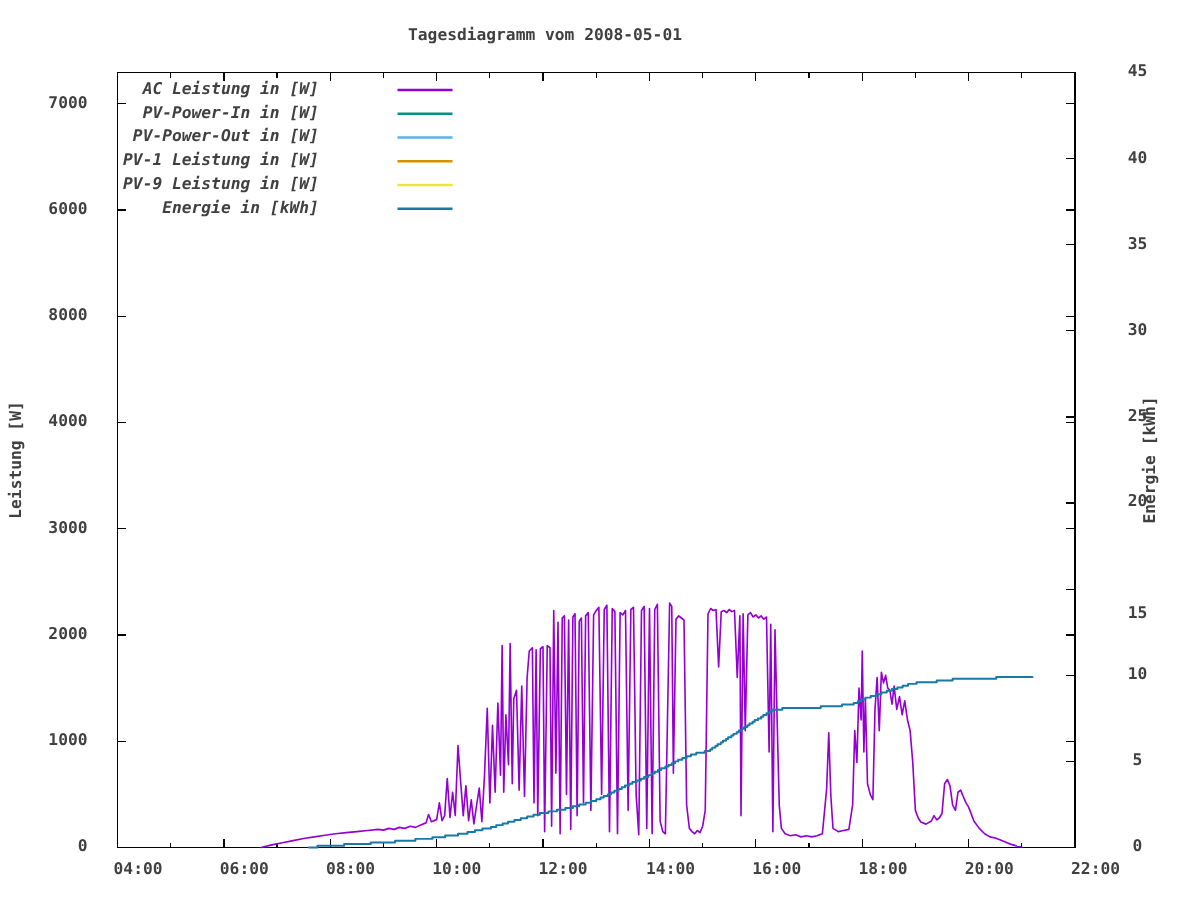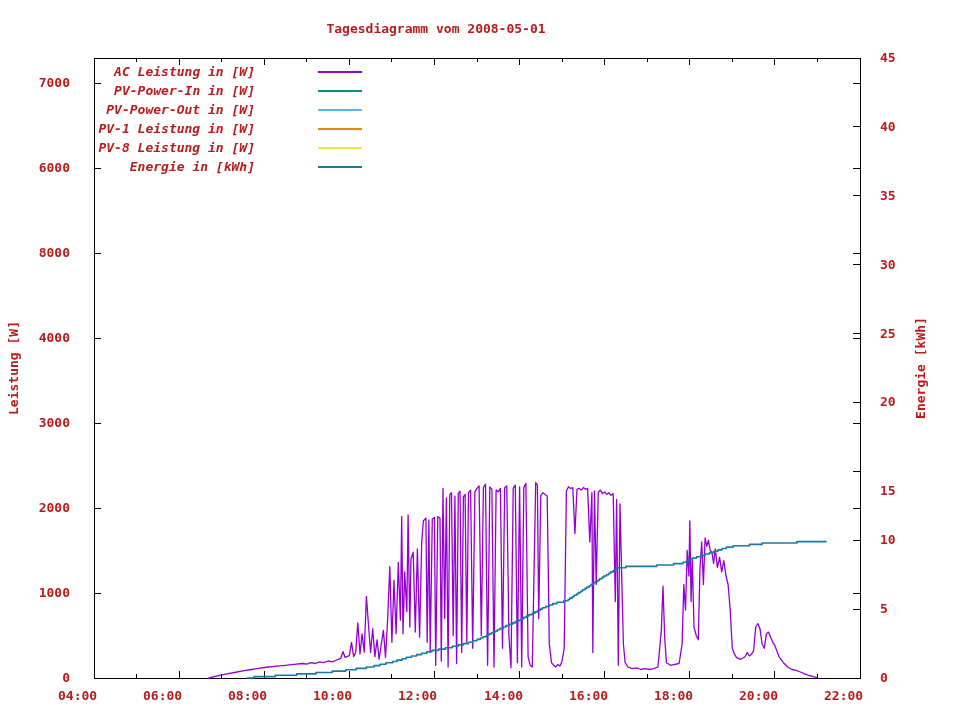--- a/index.html
+++ b/index.html
@@ -1,30 +1,30 @@
 <!DOCTYPE html>
 <html><head>
 <meta charset="utf-8">
 <style>
   html,body{margin:0;padding:0;background:#fff;}
   .stage{position:relative;width:960px;height:720px;background:#ffffff;overflow:hidden;
-         font-family:"DejaVu Sans Mono","Liberation Mono",monospace;font-weight:bold;color:#b91c1c;}
+         font-family:"DejaVu Sans Mono","Liberation Mono",monospace;font-weight:bold;color:#404040;}
   .stage svg{position:absolute;left:0;top:0;}
   .t{position:absolute;font-size:13px;line-height:14px;white-space:pre;}
   .title{top:22px;left:136px;width:600px;text-align:center;}
   .ylab{white-space:nowrap;transform:translate(-50%,-50%) rotate(-90deg);}
   .y1lab{left:14px;top:368px;}
   .y2lab{left:921px;top:368px;}
   .legend{position:absolute;left:0;top:0;width:380px;height:190px;font-style:italic;}
   .lrow{position:absolute;left:0;width:380px;height:19px;}
   .llab{position:absolute;right:125px;top:0;font-size:13px;line-height:15px;white-space:pre;}
   .lline{position:absolute;left:318px;top:7px;width:44px;height:2px;background:#000;}
-  .xt{width:72px;text-align:left;}
+  .xt{width:72px;text-align:right;}
   .y1t{left:8px;width:62px;text-align:right;}
-  .y2t{left:880px;width:60px;text-align:left;}
+  .y2t{left:880px;width:60px;text-align:center;}
 </style>
 </head>
 <body>
 
 <div class="stage">
   <svg id="plot" width="960" height="720">
       <rect x="94" y="58" width="766" height="620" fill="none" stroke="#000" stroke-width="1" shape-rendering="crispEdges"></rect>
       <path d="M94,678v-7M94,58v7M179.11111111111111,678v-7M179.11111111111111,58v7M264.22222222222223,678v-7M264.22222222222223,58v7M349.33333333333337,678v-7M349.33333333333337,58v7M434.44444444444446,678v-7M434.44444444444446,58v7M519.5555555555555,678v-7M519.5555555555555,58v7M604.6666666666667,678v-7M604.6666666666667,58v7M689.7777777777778,678v-7M689.7777777777778,58v7M774.8888888888889,678v-7M774.8888888888889,58v7M860,678v-7M860,58v7M136.55555555555554,678v-4M136.55555555555554,58v4M221.66666666666669,678v-4M221.66666666666669,58v4M306.77777777777777,678v-4M306.77777777777777,58v4M391.8888888888889,678v-4M391.8888888888889,58v4M477,678v-4M477,58v4M562.1111111111111,678v-4M562.1111111111111,58v4M647.2222222222222,678v-4M647.2222222222222,58v4M732.3333333333334,678v-4M732.3333333333334,58v4M817.4444444444445,678v-4M817.4444444444445,58v4M94,678h7M860,678h-7M94,593h7M860,593h-7M94,508h7M860,508h-7M94,423h7M860,423h-7M94,338h7M860,338h-7M94,253h7M860,253h-7M94,168h7M860,168h-7M94,83h7M860,83h-7M860,678h-7M860,609.1111111111111h-7M860,540.2222222222222h-7M860,471.33333333333337h-7M860,402.44444444444446h-7M860,333.55555555555554h-7M860,264.6666666666667h-7M860,195.77777777777777h-7M860,126.88888888888891h-7M860,58h-7" stroke="#000" stroke-width="1" fill="none" shape-rendering="crispEdges"></path>
       <path d="M208.9,678.0L217.4,675.9L225.9,674.2L234.4,672.5L242.9,670.8L251.5,669.5L260.0,668.2L268.5,667.0L277.0,666.1L285.5,665.3L294.0,664.4L302.5,663.5L306.8,664.1L311.0,662.7L315.3,663.5L319.5,661.9L323.8,662.7L328.1,661.0L332.3,661.9L336.6,660.0L340.8,658.3L342.9,651.6L345.1,657.4L349.3,655.7L351.5,642.3L353.6,656.6L355.7,652.5L357.8,622.8L360.0,654.0L362.1,633.8L364.2,652.3L366.4,596.4L368.5,625.3L370.6,652.5L372.7,628.7L374.9,656.6L377.0,639.8L379.1,659.1L381.3,644.0L383.4,630.4L385.5,657.4L387.6,620.2L389.8,566.6L391.9,642.3L394.0,580.3L396.1,633.8L398.3,562.4L400.4,620.2L401.7,516.5L403.0,633.8L404.7,571.8L406.8,611.7L408.1,514.8L409.8,627.0L411.0,559.0L413.2,552.2L415.3,632.1L417.4,548.8L419.6,637.2L421.7,542.0L423.4,520.8L425.9,518.2L427.2,642.3L428.9,519.9L430.2,652.5L432.3,519.0L434.4,517.4L435.7,665.3L437.8,516.5L440.0,518.2L441.3,661.0L443.0,488.4L444.7,618.5L446.4,497.8L448.1,667.0L449.8,494.4L451.5,492.7L453.2,635.5L454.9,496.1L456.6,663.5L458.3,493.6L460.0,491.0L461.7,652.5L463.4,496.9L465.1,494.4L466.8,642.3L468.5,492.7L470.6,490.1L472.7,648.3L474.9,491.9L477.0,488.4L479.1,485.9L481.3,635.5L483.4,487.6L485.5,484.2L487.6,665.3L489.8,486.8L491.9,489.3L494.0,667.0L496.1,490.1L498.3,491.9L500.4,488.4L502.5,648.3L504.7,487.6L506.8,485.9L508.9,635.5L511.0,667.8L513.2,488.4L515.3,485.1L517.4,662.7L519.6,486.8L521.7,667.0L523.8,487.6L525.9,483.4L528.1,656.8L530.2,665.3L532.3,667.0L535.7,482.5L537.4,485.1L538.7,618.5L540.8,495.3L543.0,492.7L545.1,494.4L547.2,496.1L549.3,644.0L551.5,662.7L553.6,665.3L555.7,667.0L557.9,664.4L560.0,666.1L562.1,661.0L564.2,648.3L566.4,491.0L568.5,486.8L570.6,488.4L572.8,487.6L574.9,533.5L577.0,489.3L579.1,488.4L581.3,490.1L583.4,487.6L585.5,489.3L587.6,488.4L589.8,542.0L591.9,492.7L592.8,652.5L594.5,491.0L596.2,584.5L598.3,491.9L600.4,490.1L602.5,493.6L604.7,491.9L606.8,494.4L608.9,492.7L611.0,495.3L613.2,493.6L615.3,601.5L616.6,499.5L618.3,665.3L620.0,503.8L621.7,576.0L623.4,644.0L625.1,662.7L628.1,667.0L632.3,668.6L636.6,667.8L640.8,669.5L645.1,668.6L649.4,669.5L653.6,668.6L657.9,667.0L661.3,631.3L663.0,586.2L664.7,637.2L666.4,662.7L670.6,665.3L674.9,664.4L679.1,663.5L682.1,644.0L683.8,584.5L685.5,610.0L687.2,550.5L688.9,576.0L689.8,520.8L691.1,601.5L692.3,559.0L694.0,627.0L696.2,635.5L698.3,639.8L700.0,567.5L701.7,542.0L703.4,584.5L705.1,537.8L706.8,546.3L708.5,540.3L710.2,550.5L711.9,552.2L713.6,563.3L715.3,548.8L717.4,567.5L719.6,557.3L721.7,571.8L723.8,560.7L726.0,576.0L728.1,584.5L730.2,610.0L732.3,648.3L734.5,654.2L736.6,657.6L740.8,659.3L745.1,656.8L747.2,652.5L749.4,655.9L751.5,654.2L753.6,650.8L755.7,627.0L757.9,623.6L760.0,628.7L762.1,644.0L764.3,648.3L766.4,633.8L768.5,632.1L770.6,637.2L772.8,642.3L774.9,645.7L779.1,656.8L783.4,662.7L787.7,667.0L791.9,669.5L796.2,670.4L800.4,672.0L804.7,673.8L808.9,675.5L813.2,676.7L817.4,677.6" stroke="#9400D3" fill="none" stroke-width="1.3" stroke-linejoin="round" stroke-linecap="round"></path>
       <path d="M247.2,678.0H247.2H248.1H248.9H249.8H250.6H251.5H252.3H253.2H254.0V676.6H254.9H255.7H256.6H257.4H258.3H259.1H260.0H260.8H261.7H262.5H263.4H264.2H264.2H265.1H265.9H266.8H267.6H268.5H269.3H270.2H271.0H271.9H272.7H273.6H274.4H275.3V675.2H276.1H277.0H277.8H278.7H279.5H280.4H281.2H282.1H282.9H283.8H284.6H285.5H285.5H286.4H287.2H288.1H288.9H289.8H290.6H291.5H292.3H293.2H294.0H294.9H295.7H296.6V673.9H297.4H298.3H299.1H300.0H300.8H301.7H302.5H303.4H304.2H305.1H305.9H306.8H306.8H307.6H308.5H309.3H310.2H311.0H311.9H312.7H313.6H314.4H315.3H316.1V672.5H317.0H317.8H318.7H319.5H320.4H321.2H322.1H322.9H323.8H324.7H325.5H326.4H327.2H328.1H328.1H328.9H329.8H330.6H331.5H332.3V671.1H333.2H334.0H334.9H335.7H336.6H337.4H338.3H339.1H340.0H340.8H341.7H342.5H343.4H344.2H345.1H345.9V669.7H346.8H347.6H348.5H349.3H349.3H350.2H351.0H351.9H352.7H353.6H354.4H355.3H356.1V668.4H357.0H357.8H358.7H359.5H360.4H361.2H362.1H363.0H363.8H364.7H365.5H366.4V667.0H367.2H368.1H368.9H369.8H370.6H370.6H371.5H372.3H373.2H374.0V665.6H374.9H375.7H376.6H377.4H378.3H379.1H380.0V664.2H380.8H381.7H382.5H383.4H384.2H385.1H385.9V662.8H386.8H387.6H388.5H389.3H390.2H391.0H391.9H391.9H392.7V661.5H393.6H394.4H395.3H396.1H397.0V660.1H397.8H398.7H399.5H400.4H401.3H402.1V658.7H403.0H403.8H404.7H405.5H406.4V657.3H407.2H408.1H408.9H409.8H410.6H411.5V656.0H412.3H413.2H413.2H414.0H414.9H415.7H416.6V654.6H417.4H418.3H419.1H420.0H420.8H421.7V653.2H422.5H423.4H424.2H425.1H425.9H426.8V651.8H427.6H428.5H429.3H430.2H431.0H431.9V650.4H432.7H433.6H434.4H434.4H435.3H436.1H437.0H437.8H438.7V649.1H439.6H440.4H441.3H442.1H443.0H443.8H444.7H445.5V647.7H446.4H447.2H448.1H448.9H449.8H450.6H451.5H452.3V646.3H453.2H454.0H454.9H455.7H455.7H456.6H457.4H458.3V644.9H459.1H460.0H460.8H461.7H462.5H463.4V643.6H464.2H465.1H465.9H466.8H467.6H468.5V642.2H469.3H470.2H470.2H471.0H471.9H472.7V640.8H473.6H474.4H475.3H476.1H477.0H477.0V639.4H477.9H478.7H479.6H480.4V638.0H481.3H482.1H483.0V636.7H483.8H484.7H485.5H486.4V635.3H487.2H488.1H488.9V633.9H489.8H490.6H491.5V632.5H492.3H493.2H494.0H494.9V631.2H495.7H496.6H497.4V629.8H498.3H498.3H499.1H500.0V628.4H500.8H501.7H502.5H503.4V627.0H504.2H505.1H505.9V625.6H506.8H507.6H508.5H509.3V624.3H510.2H511.0H511.9H512.7V622.9H513.6H514.4H515.3V621.5H516.2H517.0H517.9H518.7V620.1H519.6H519.6H520.4H521.3V618.8H522.1H523.0H523.8V617.4H524.7H525.5H526.4V616.0H527.2H528.1H528.9V614.6H529.8H530.6H531.5H532.3V613.2H533.2H534.0H534.9V611.9H535.7H536.6H537.4V610.5H538.3H539.1H540.0V609.1H540.8H540.8H541.7H542.5V607.7H543.4H544.2H545.1H545.9V606.4H546.8H547.6H548.5H549.3V605.0H550.2H551.0H551.9H552.7V603.6H553.6H553.6H554.5H555.3H556.2H557.0V602.2H557.9H558.7H559.6H560.4H561.3H562.1H563.0H563.8V600.8H564.7H565.5H566.4H566.4H567.2H568.1V599.5H568.9H569.8V598.1H570.6H571.5H572.3V596.7H573.2H574.0V595.3H574.9H575.7H576.6V594.0H577.4H578.3V592.6H579.1H580.0H580.8V591.2H581.7H582.5V589.8H583.4H583.4H584.2H585.1V588.4H585.9H586.8V587.1H587.6H588.5H589.3V585.7H590.2H591.0V584.3H591.9H592.8H593.6V582.9H594.5H595.3V581.6H596.2H597.0H597.9V580.2H598.7H599.6V578.8H600.4H601.3H602.1V577.4H603.0H603.8V576.0H604.7H604.7H605.5H606.4V574.7H607.2H608.1H608.9V573.3H609.8H610.6V571.9H611.5H612.3H613.2V570.5H614.0H614.9H615.7V569.2H616.6H617.4H617.4V567.8H618.3H619.1H620.0H620.8H621.7H622.5H623.4H624.2H625.1H625.9H625.9V566.4H626.8H627.6H628.5H629.3H630.2H631.1H631.9H632.8H633.6H634.5H635.3H636.2H637.0H637.9H638.7H639.6H640.4H641.3H642.1H643.0H643.8H644.7H645.5H646.4H647.2H647.2H648.1H648.9H649.8H650.6H651.5H652.3H653.2H654.0H654.9H655.7H656.6V565.0H657.4H658.3H659.1H660.0H660.8H661.7H662.5H663.4H664.2H664.2H665.1H665.9H666.8H667.6H668.5H669.4H670.2H671.1H671.9H672.8H673.6V563.6H674.5H675.3H676.2H677.0H677.9H678.7H679.6H680.4H681.3H681.3H682.1H683.0V562.3H683.8H684.7H685.5H686.4V560.9H687.2H688.1H688.9V559.5H689.8H689.8H690.6H691.5H692.3V558.1H693.2H694.0H694.9H695.7H696.6V556.8H697.4H698.3H699.1H700.0H700.8V555.4H701.7H702.5H702.5H703.4H704.2H705.1V554.0H705.9H706.8H707.7H708.5H709.4V552.6H710.2H711.1H711.9H712.8H713.6V551.2H714.5H715.3H715.3H716.2H717.0H717.9V549.9H718.7H719.6H720.4H721.3H722.1V548.5H723.0H723.8H724.7H725.5H726.4V547.1H727.2H728.1H728.1H728.9H729.8H730.6H731.5H732.3H733.2V545.7H734.0H734.9H735.7H736.6H736.6H737.4H738.3H739.1H740.0H740.8H741.7H742.5H743.4H744.2H745.1H746.0H746.8H747.7H748.5H749.4V544.4H749.4H750.2H751.1H751.9H752.8H753.6H754.5H755.3H756.2H757.0H757.9H758.7H759.6H760.4H761.3H762.1H762.1V543.0H763.0H763.8H764.7H765.5H766.4H767.2H768.1H768.9H769.8H770.6H771.5H772.3H773.2H774.0H774.9H774.9H775.7H776.6H777.4H778.3H779.1H780.0H780.8H781.7H782.5H783.4H784.3H785.1H786.0H786.8H787.7H788.5H789.4H790.2H791.1H791.9H792.8H793.6H794.5H795.3H796.2H796.2H797.0V541.6H797.9H798.7H799.6H800.4H801.3H802.1H803.0H803.8H804.7H805.5H806.4H807.2H808.1H808.9H809.8H810.6H811.5H812.3H813.2H814.0H814.9H815.7H816.6H817.4H817.4H818.3H819.1H820.0H820.8H821.7H822.6H823.4H824.3H825.1H826.0H826.0" stroke="#1878A8" fill="none" stroke-width="1.6" stroke-linejoin="round" stroke-linecap="round"></path>
@@ -46,21 +46,21 @@
     </div>
     <div class="lrow" style="top:102px">
       <span class="llab">PV-Power-Out in [W]</span>
       <span class="lline" style="background: rgb(86, 180, 233);"></span>
     </div>
     <div class="lrow" style="top:121px">
       <span class="llab">PV-1 Leistung in [W]</span>
       <span class="lline" style="background: rgb(217, 144, 0);"></span>
     </div>
     <div class="lrow" style="top:140px">
-      <span class="llab">PV-8 Leistung in [W]</span>
+      <span class="llab">PV-9 Leistung in [W]</span>
       <span class="lline" style="background: rgb(237, 230, 58);"></span>
     </div>
     <div class="lrow" style="top:159px">
       <span class="llab">Energie in [kWh]</span>
       <span class="lline" style="background: rgb(24, 120, 168);"></span>
     </div>
   </div>
 
   <div id="ticklabels">
       <div class="t xt" style="left:58px;top:689px">04:00</div>

